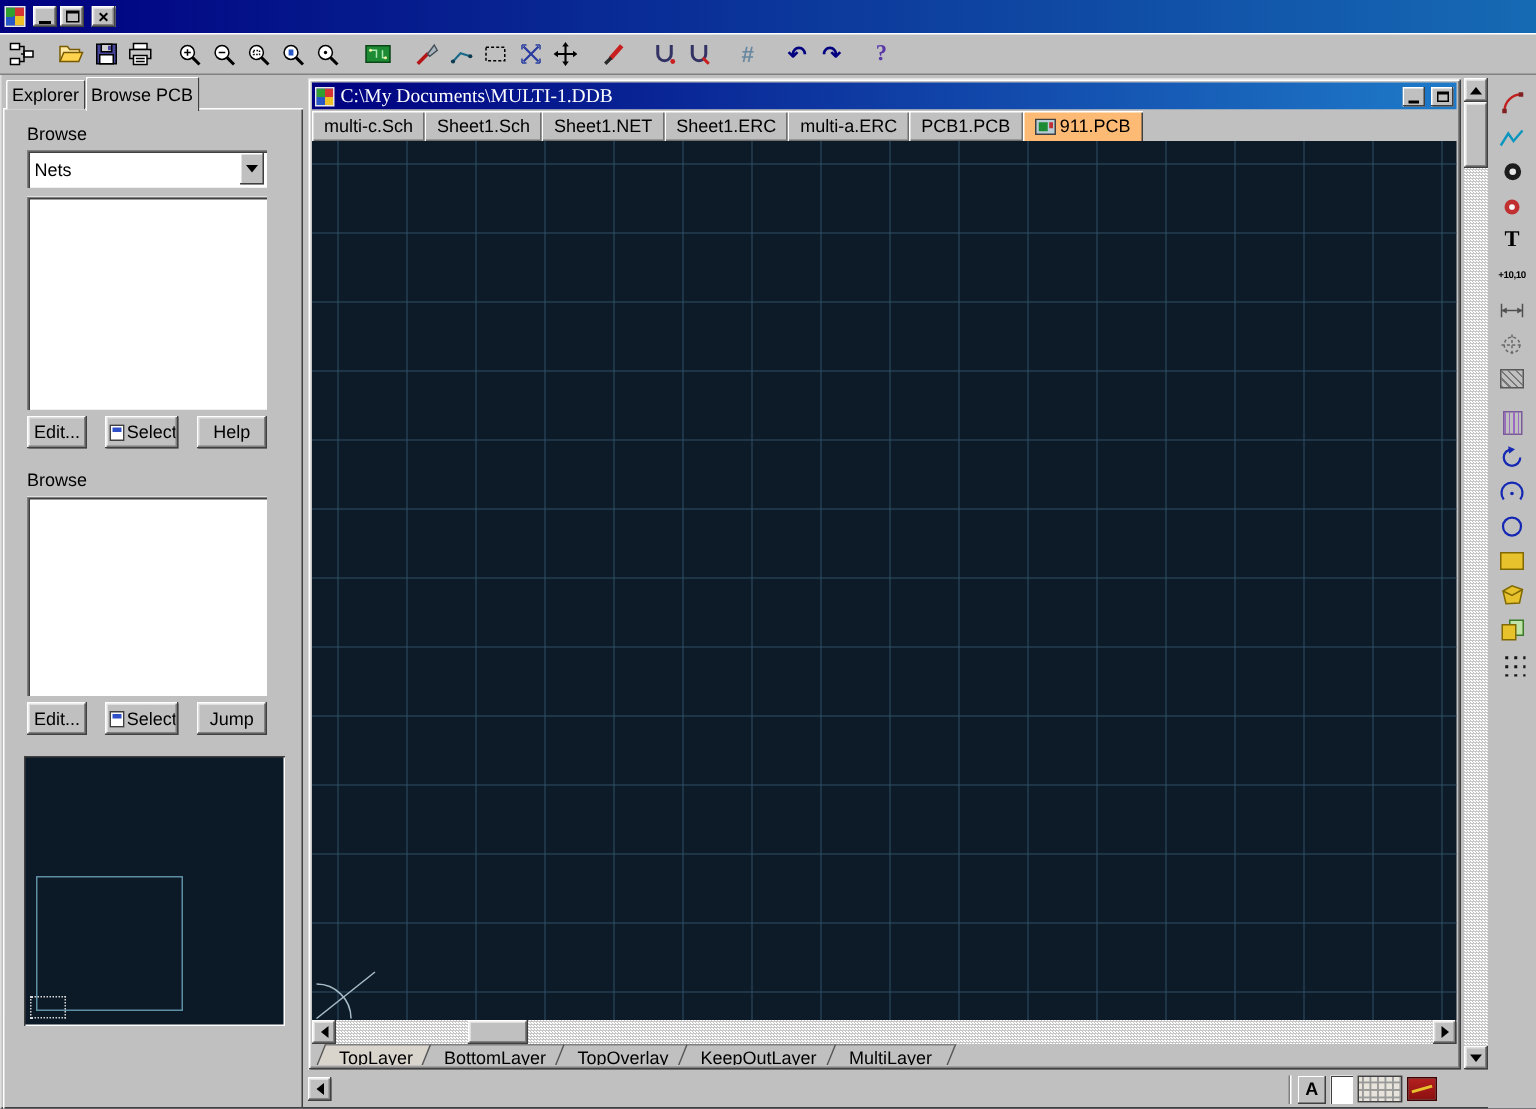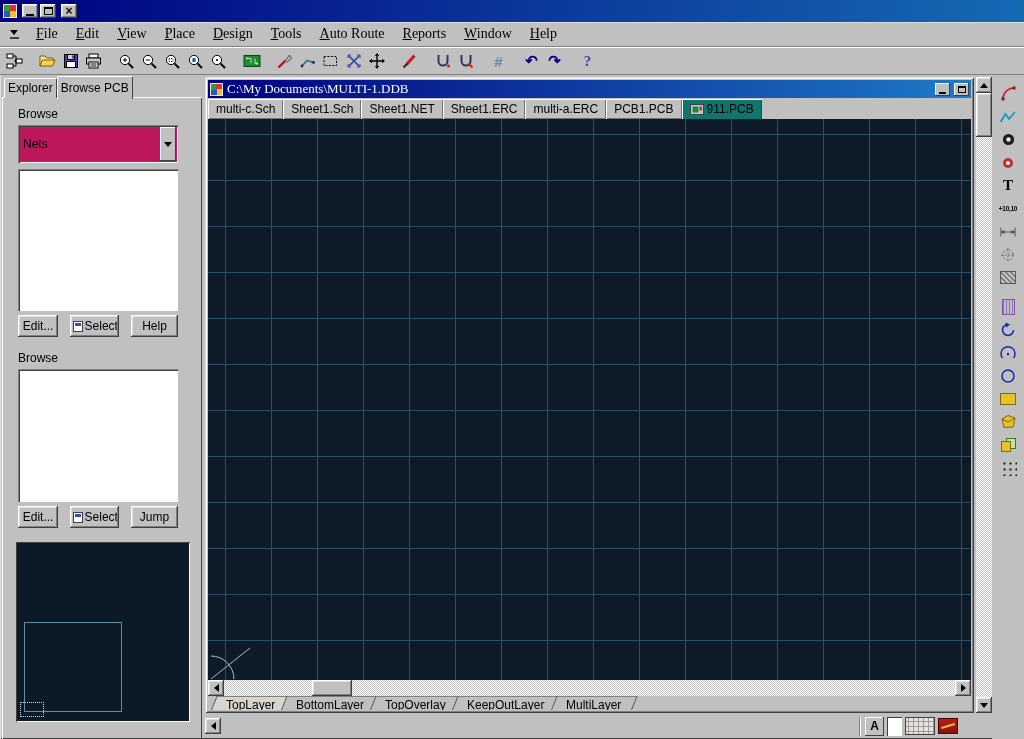--- a/index.html
+++ b/index.html
@@ -49,21 +49,21 @@
 
   
   .left-panel{width:202px;flex:none;display:flex;flex-direction:column;padding-left:2px}
   .lp-tabs{height:23px;flex:none;display:flex;align-items:flex-end;padding-left:2px;position:relative;z-index:2}
   .lp-tab{height:20px;padding:2px 3px 0;background:var(--chrome,#c0c0c0);font-size:12px;cursor:default;
     border:1px solid #404040;border-bottom:none;border-top-color:#fff;border-left-color:#fff;border-radius:2px 2px 0 0}
   .lp-tab.active{height:23px;padding-top:4px;margin-bottom:-1px;background:var(--chrome,#c0c0c0)}
   .lp-body{flex:1;background:var(--chrome,#c0c0c0);margin-top:-1px;position:relative;z-index:1;
     box-shadow:inset 1px 1px 0 #fff,inset -1px -1px 0 #404040;padding:10px 0 0 16px}
   .lp-label{font-size:12px;margin:0 0 4px}
-  .dropdown{width:160px;height:38px;background:#be185d;position:relative;display:flex;align-items:center;padding-left:5px;
+  .dropdown{width:160px;height:25px;background:#ffffff;position:relative;display:flex;align-items:center;padding-left:5px;
     box-shadow:inset 1px 1px 0 #808080,inset 2px 2px 0 #404040,inset -1px -1px 0 #fff;margin-bottom:6px}
   .dd-btn{position:absolute;right:2px;top:2px;bottom:2px;width:16px;background:var(--chrome,#c0c0c0);border:none;
     box-shadow:inset -1px -1px 0 #404040,inset 1px 1px 0 #fff;display:flex;align-items:center;justify-content:center}
   .listbox{width:160px;background:#fff;margin:0 0 4px;
     box-shadow:inset 1px 1px 0 #808080,inset 2px 2px 0 #404040,inset -1px -1px 0 #fff}
   .lb-nets{height:142px}
   .lb-nodes{height:133px}
   .btnrow{display:flex;gap:12px;width:160px;margin-bottom:14px}
   .pbtn{height:22px;border:none;background:var(--chrome,#c0c0c0);font-size:12px;font-family:"Liberation Sans",sans-serif;
     box-shadow:inset -1px -1px 0 #404040,inset 1px 1px 0 #fff,inset -2px -2px 0 #808080,inset 2px 2px 0 #dfdfdf;
@@ -85,21 +85,21 @@
   .doc-icon{width:13px;height:13px;flex:none;border:1px solid #e8e8e8;
     background:conic-gradient(#d83434 0 25%,#f0c028 0 50%,#2858c8 0 75%,#30a030 0)}
   .doc-title{flex:1;font-family:"Liberation Serif",serif;font-size:13px;white-space:nowrap;overflow:hidden}
   .doc-btn{width:15px;height:13px;border:none;background:var(--chrome,#c0c0c0);position:relative;
     box-shadow:inset -1px -1px 0 #404040,inset 1px 1px 0 #fff;display:flex;align-items:center;justify-content:center}
   .doc-btn .i-min{margin-top:7px;width:7px}
   .doc-btn .i-max{width:8px;height:7px}
   .doc-tabs{height:21px;flex:none;display:flex;align-items:stretch;background:var(--chrome,#c0c0c0);padding-top:1px;overflow:hidden}
   .dtab{display:flex;align-items:center;gap:3px;padding:0 8px;font-size:12px;white-space:nowrap;cursor:default;
     box-shadow:inset 1px 1px 0 #fff,inset -1px -1px 0 #707070}
-  .dtab.active{background:#0f766e;box-shadow:inset 1px 1px 0 #fff,inset -1px 0 0 #404040}
+  .dtab.active{background:#fdba74;box-shadow:inset 1px 1px 0 #fff,inset -1px 0 0 #404040}
   .canvas{flex:1;min-height:0;position:relative;overflow:hidden;
     background-color:var(--canvas-bg,#0d1a28);
     background-image:linear-gradient(to right,var(--grid-line,#2d4f66) 1px,transparent 1px),
                      linear-gradient(to bottom,var(--grid-line,#2d4f66) 1px,transparent 1px);
     background-size:46px 46px;background-position:17px 15px}
   .origin{position:absolute;left:2px;bottom:0}
   .hscroll{height:16px;flex:none;display:flex}
   .sbtn{width:16px;height:16px;flex:none;border:none;background:var(--chrome,#c0c0c0);
     box-shadow:inset -1px -1px 0 #404040,inset 1px 1px 0 #fff,inset -2px -2px 0 #808080,inset 2px 2px 0 #dfdfdf;
     display:flex;align-items:center;justify-content:center}
@@ -166,36 +166,20 @@
         </button>
       <button class="winbtn">
           <span class="i-max"></span>
         </button>
       <button class="winbtn gap">
           <span class="i-close">×</span>
         </button>
     </span>
   </div>
 
-  <div class="menubar">
-    <span class="menu-grip">
-        <span class="t-down"></span>
-        <span class="bar"></span>
-      </span>
-    <span class="menu-item">File</span>
-    <span class="menu-item">Edit</span>
-    <span class="menu-item">View</span>
-    <span class="menu-item">Place</span>
-    <span class="menu-item">Design</span>
-    <span class="menu-item">Tools</span>
-    <span class="menu-item">Auto Route</span>
-    <span class="menu-item">Reports</span>
-    <span class="menu-item">Window</span>
-    <span class="menu-item">Help</span>
-  </div>
 
   <div class="toolbar">
     <span class="ticon">
       <svg width="17" height="16" viewBox="0 0 17 16">
           <rect x="1" y="1" width="6" height="4" fill="#fff" stroke="#000"></rect>
           <rect x="10" y="6" width="6" height="4" fill="#fff" stroke="#000"></rect>
           <rect x="1" y="11" width="6" height="4" fill="#fff" stroke="#000"></rect>
           <path d="M7,3 h3 v10 h-3 M10,8 h-2" stroke="#000" fill="none"></path>
         </svg>
     </span>

